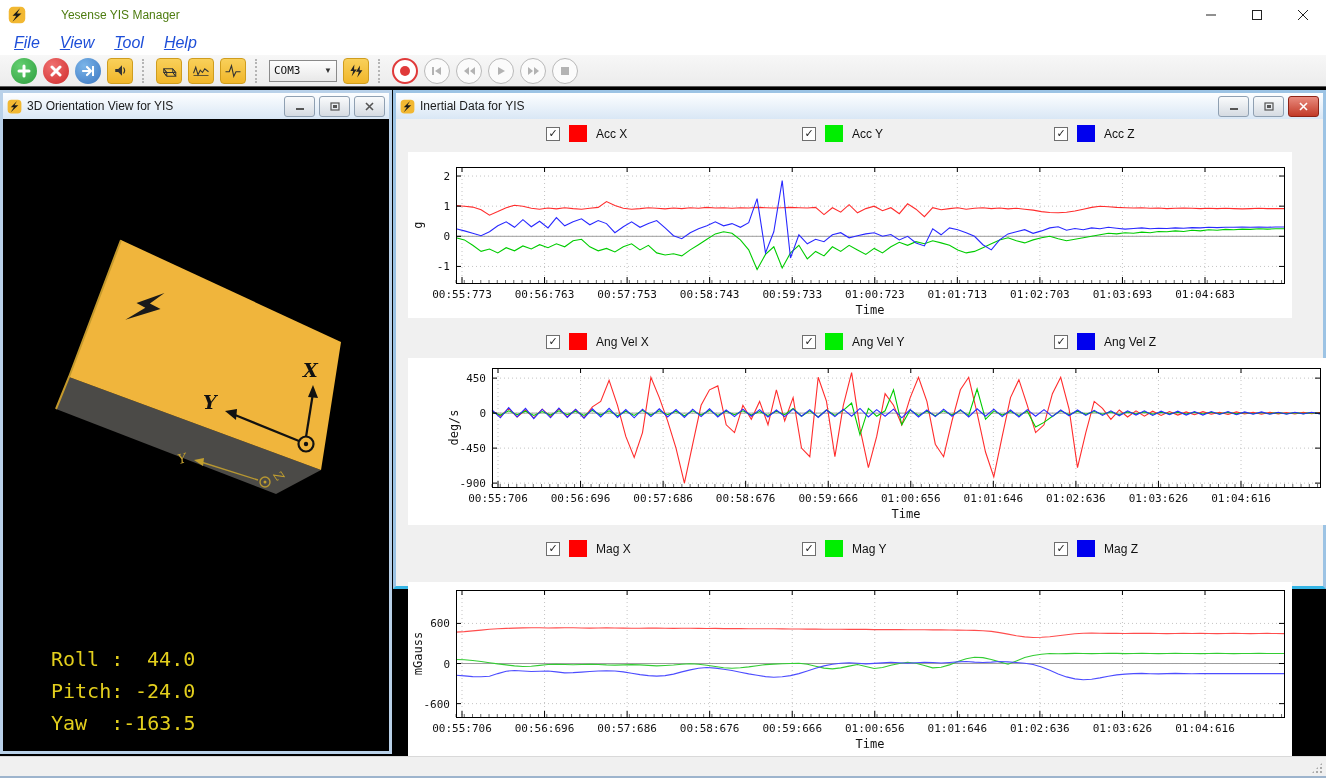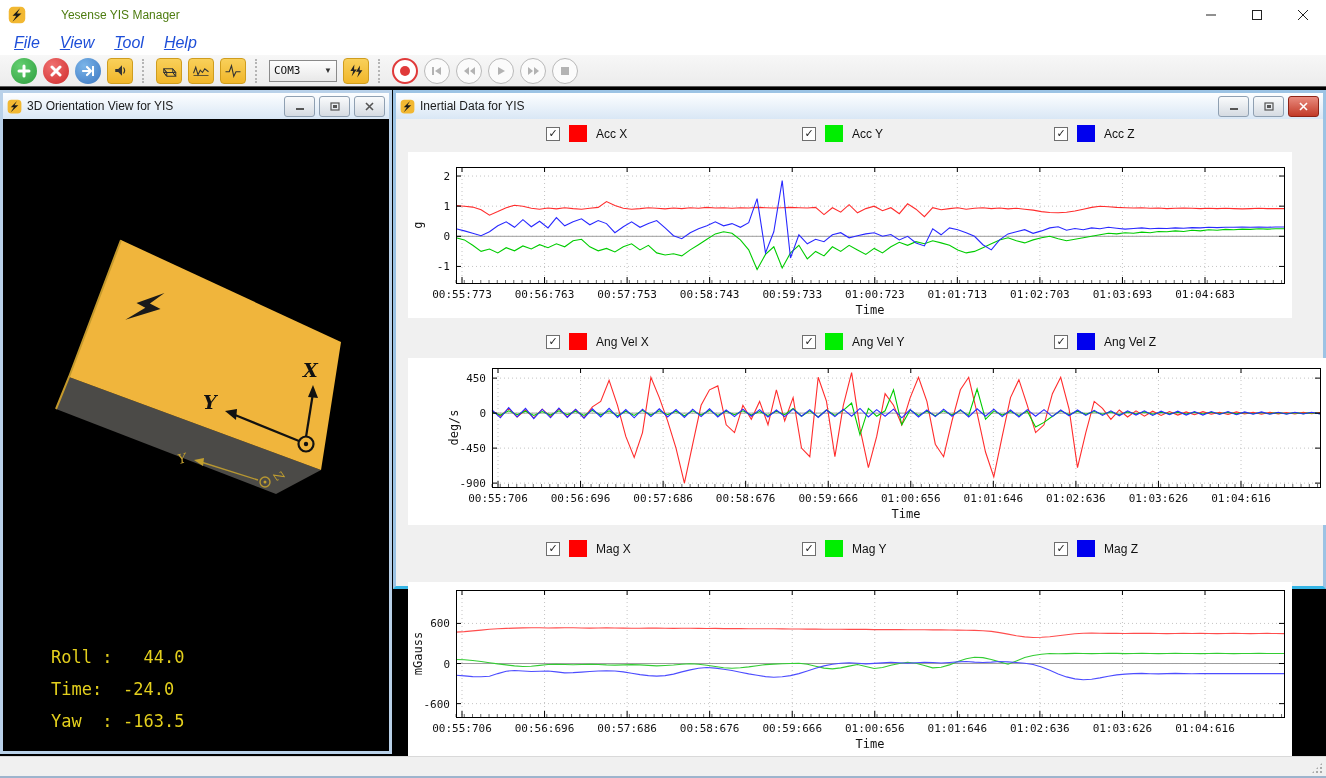--- a/index.html
+++ b/index.html
@@ -30,21 +30,21 @@
   .child{position:absolute;border:3px solid #b9d1e9;background:#ecf3fb;box-sizing:border-box;}
   .child.active{border-color:#9cc3e4;box-shadow:inset 0 0 0 1px #cfe3f4;}
   .child-title{height:26px;background:linear-gradient(#fdfeff,#d9e7f5);display:flex;align-items:center;padding:0 4px;position:relative;}
   .child-title .ct-text{font-size:12px;color:#1a1a1a;margin-left:5px;white-space:nowrap;}
   .ct-btns{position:absolute;right:4px;top:3px;display:flex;gap:4px;}
   .ct-btn{width:29px;height:19px;border:1px solid #8fa0b2;border-radius:3px;background:linear-gradient(#fafbfc,#d5dbe2);display:flex;align-items:center;justify-content:center;font-size:10px;color:#333;}
   .ct-btn.red{background:linear-gradient(#e98b7e,#c23a28);border-color:#8d2317;color:#fff;}
 
   
   #view3d-content{position:absolute;left:0;top:26px;right:0;bottom:0;background:#000;}
-  .readout-line{position:absolute;left:48px;font-family:"DejaVu Sans Mono",monospace;font-size:17px;color:#e3cf1d;white-space:pre;}
+  .readout-line{position:absolute;left:48px;font-family:"DejaVu Sans Mono",monospace;font-size:20px;color:#e3cf1d;white-space:pre;}
   .readout-line .rv{display:inline-block;width:72px;text-align:right;}
 
   
   #inertial-content{position:absolute;left:0;top:26px;right:0;bottom:0;background:#f0f0f0;}
   .legend-row{position:absolute;height:22px;width:100%;}
   .legend-item{position:absolute;top:0;display:flex;align-items:center;gap:9px;}
   .cbx{width:14px;height:14px;background:#fff;border:1px solid #6e6e6e;box-sizing:border-box;display:flex;align-items:center;justify-content:center;font-size:11px;line-height:11px;color:#222;}
   .swatch{width:18px;height:17px;}
   .legend-label{font-size:12px;color:#111;}
   .chart-card{position:absolute;left:12px;width:884px;background:#ffffff;}
@@ -233,21 +233,21 @@
           <line x1="255" y1="361" x2="198" y2="343"></line>
           <circle cx="262" cy="363" r="5"></circle>
         </g>
         <circle cx="262" cy="363" r="1.5" fill="#c3a02f"></circle>
         <polygon points="191,341 201,339 200,347" fill="#c3a02f"></polygon>
         <text x="176" y="345" font-family="DejaVu Serif, serif" font-style="italic" font-size="13" fill="#c3a02f" transform="rotate(-14 176 345)">Y</text>
         <text x="270" y="356" font-family="DejaVu Serif, serif" font-style="italic" font-size="12" fill="#c3a02f" transform="rotate(55 270 356)">Z</text>
       </svg>
       <div id="readouts">
           <div class="readout-line" style="top: 528px;"><span>Roll :</span><span class="rv">44.0</span></div>
-          <div class="readout-line" style="top: 560px;"><span>Time:</span><span class="rv">-24.0</span></div>
+          <div class="readout-line" style="top: 560px;"><span>Pitch:</span><span class="rv">-24.0</span></div>
           <div class="readout-line" style="top: 592px;"><span>Yaw  :</span><span class="rv">-163.5</span></div>
         </div>
     </div>
   </div>
 
   <div class="child active" id="inertial-window" style="left:393px;top:3px;width:933px;height:499px;border-bottom-color:#35b5e5;">
     <div class="child-title">
       <svg width="15" height="15" viewBox="0 0 24 24">
         <rect x="1" y="1" width="22" height="22" rx="6" fill="#f2b832"></rect>
         <path d="M16 3 L6 13 L11 13 L6 21 L18 10 L12 10 Z" fill="#1a1a1a"></path>

